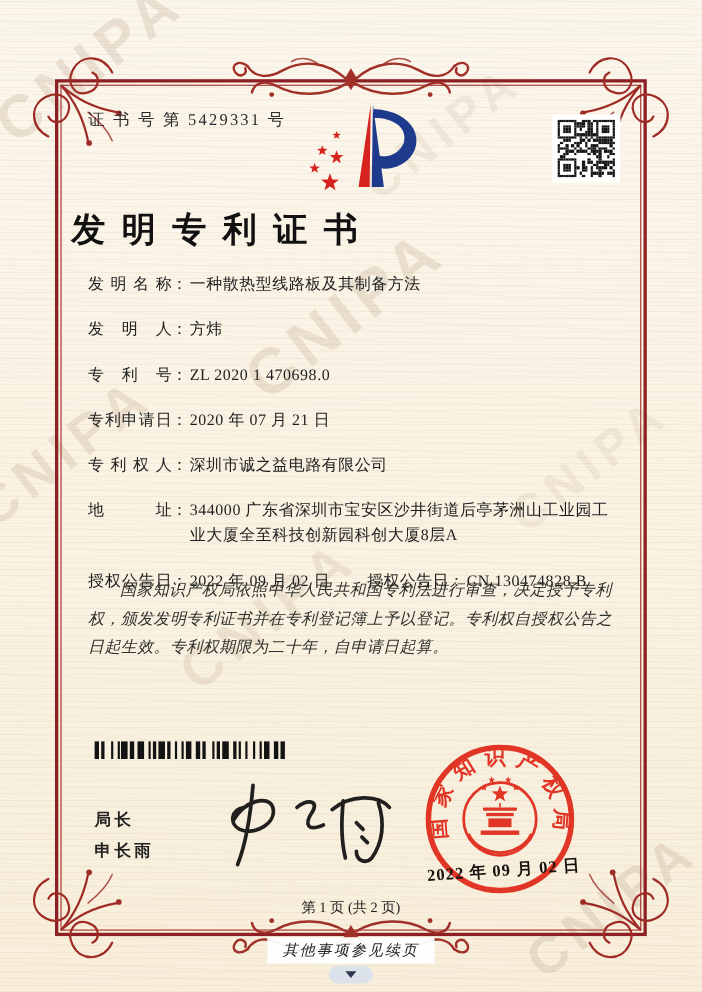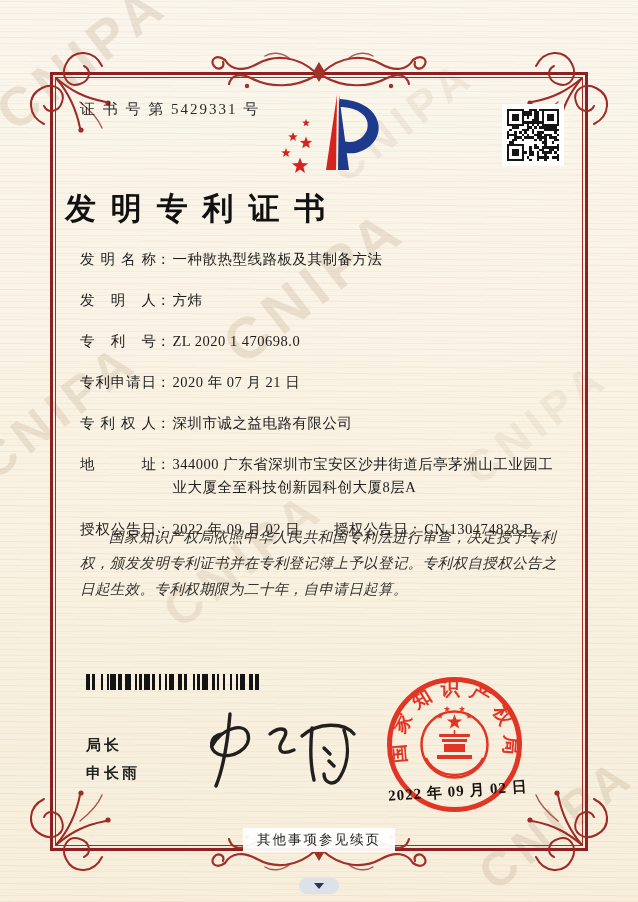--- a/index.html
+++ b/index.html
@@ -44,22 +44,22 @@
   .barcode i.b{background:#131313;}
   .sign-title{position:absolute;left:36px;top:664px;font-family:"Liberation Sans",sans-serif;
       font-size:15px;font-weight:700;letter-spacing:3px;color:#222;}
   .sign-name{position:absolute;left:36px;top:692px;font-family:"Liberation Sans",sans-serif;
       font-size:15px;font-weight:700;letter-spacing:3px;color:#222;}
   .signature{position:absolute;left:128px;top:632px;width:196px;height:96px;}
   .seal{position:absolute;left:332px;top:600px;width:145px;height:145px;opacity:.94;}
   .seal-date{position:absolute;left:330px;top:710px;width:156px;text-align:center;font-size:15px;
       color:#17120e;letter-spacing:1px;transform:rotate(-4deg);font-weight:700;}
   .page-info{position:absolute;left:0;top:744px;width:538px;text-align:center;font-size:13px;color:#222;}
-  .note{position:absolute;z-index:6;left:50%;top:828px;transform:translateX(-50%);
-      background:rgba(255,255,255,.95);padding:3px 14px;font-size:13.5px;
+  .note{position:absolute;z-index:6;left:50%;top:852px;transform:translateX(-50%);
+      background:rgba(255,255,255,.95);padding:3px 14px;font-style:italic;font-size:13.5px;
       letter-spacing:2px;color:#222;}
   .scroll-pill{position:absolute;z-index:7;left:50%;top:878px;transform:translateX(-50%);
       width:40px;height:16px;border-radius:9px;background:#dbe2ea;display:flex;
       align-items:center;justify-content:center;cursor:pointer;}
   .scroll-pill .tri{width:0;height:0;border-left:5px solid transparent;border-right:5px solid transparent;
       border-top:6px solid #2c3850;}
 </style>
 </head>
 <body>
 
@@ -705,20 +705,21 @@
         <path d="M72.5,58 v4" stroke="#e02a1a" stroke-width="1.5"></path>
         <rect x="57" y="62" width="31" height="3" rx="1"></rect>
         <rect x="60" y="67" width="25" height="3"></rect>
         <rect x="62" y="72" width="21" height="8"></rect>
         <rect x="55" y="83" width="35" height="4"></rect>
         <path d="M44,86 C48,96 60,103 72.5,103 C85,103 97,96 101,86" fill="none" stroke="#e02a1a" stroke-width="2.5"></path>
       </g>
     </svg>
     <div class="seal-date">2022 年 09 月 02 日</div>
 
+    <div class="page-info">第 1 页 (共 2 页)</div>
   </div>
 
   <div class="note">其他事项参见续页</div>
 
   <div class="scroll-pill">
     <span class="tri"></span>
   </div>
 </div>
 
 </body></html>

